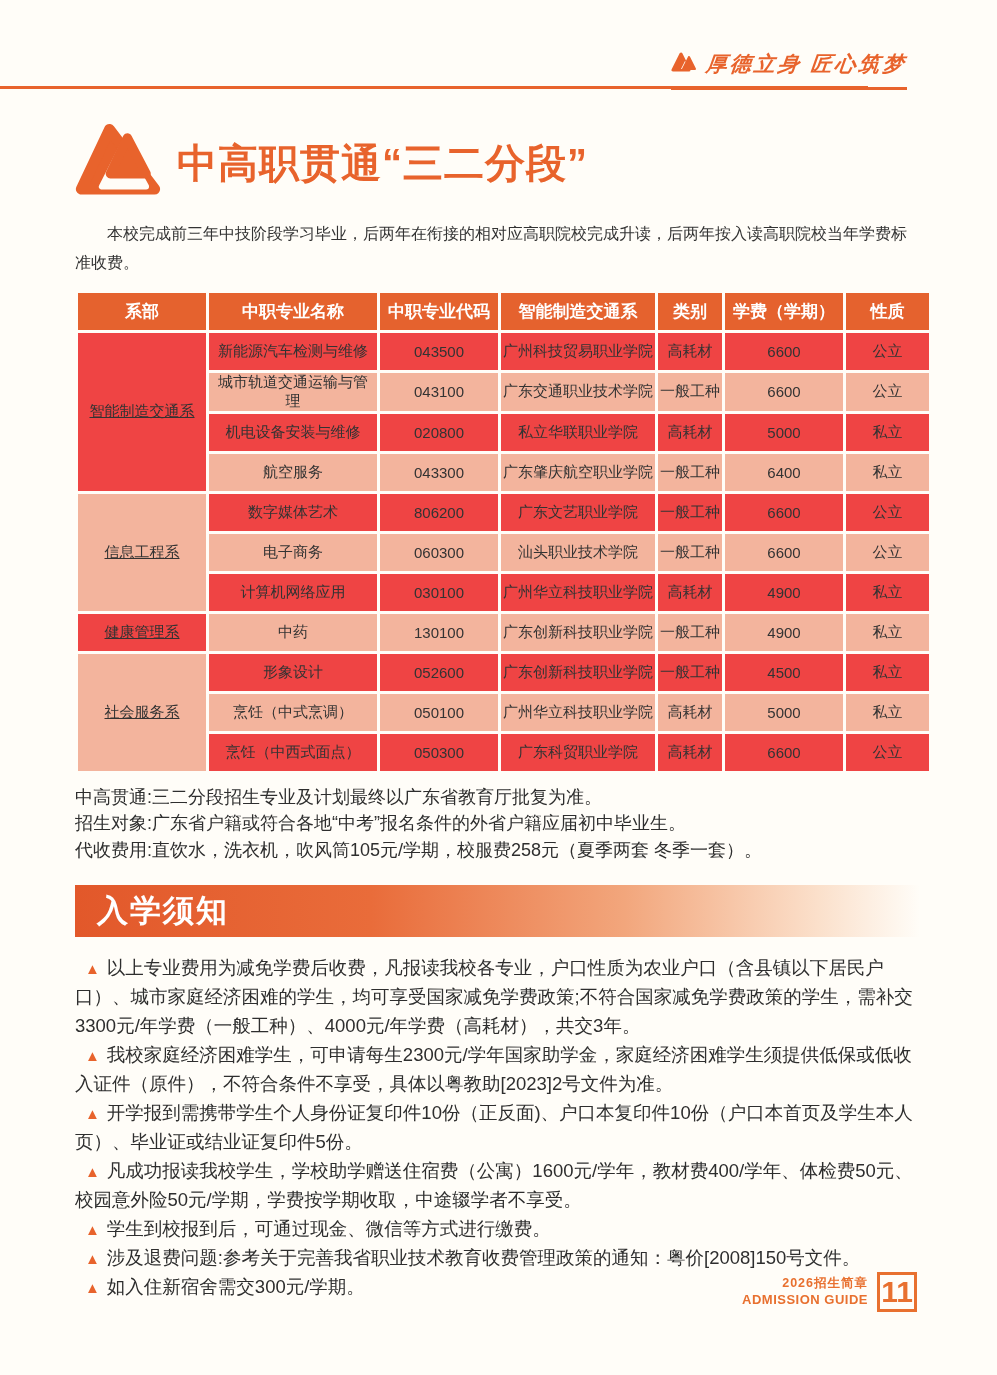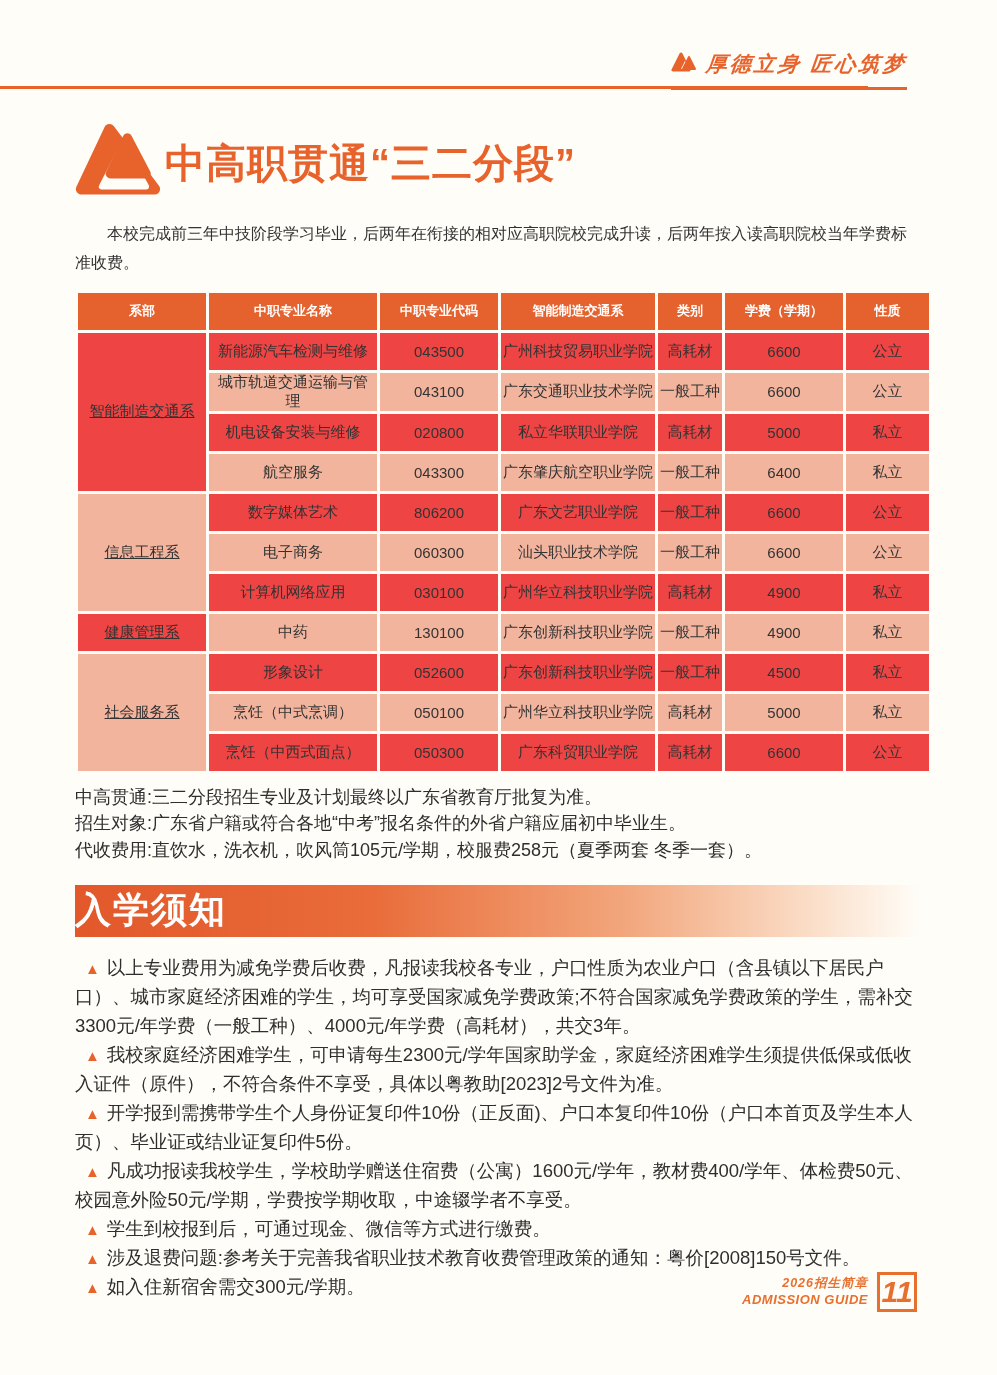--- a/index.html
+++ b/index.html
@@ -18,60 +18,60 @@
   }
   .slogan-text {
     color:#e8632c; font-size:21px; font-weight:bold; font-style:italic;
     letter-spacing:3px; transform:skewX(-6deg);
   }
   .top-rule { position:absolute; top:86px; left:0; width:868px; height:3px; background:#e8632c; }
 
   .content { position:absolute; left:75px; top:120px; width:845px; }
 
   
-  .title-row { display:flex; align-items:center; gap:4px; height:86px; }
+  .title-row { display:flex; align-items:center; gap:16px; height:86px; }
   .section1-title { color:#e8632c; font-size:40px; font-weight:900; letter-spacing:1px; }
 
   .intro { margin-top:14px; font-size:16px; line-height:1.8; text-indent:2em; color:#333; }
 
   
   table.programs { margin-top:12px; width:845px; border-collapse:separate; border-spacing:3px; table-layout:fixed; }
   table.programs th {
-    background:#e5622e; color:#fff; font-size:13px; font-weight:bold;
+    background:#e5622e; color:#fff; font-size:17px; font-weight:bold;
     height:37px; text-align:center; vertical-align:middle; padding:0 2px;
   }
   table.programs td {
     height:37px; text-align:center; vertical-align:middle;
     font-size:15px; color:#333; padding:0 2px;
   }
   td.light, tr.light td.data { background:#ef4444; }
   td.dark,  tr.dark  td.data { background:#f3b49d; }
   td.dept { font-size:15px;text-decoration:underline; }
 
   
   .notes { margin-top:10px; }
   .notes p { font-size:18px; line-height:1.47; color:#2e2e2e; }
 
   
   .banner {
     margin-top:22px; height:52px; width:845px;
     background:linear-gradient(90deg,#e2582a 0%,#e96c3a 35%,#f2a67c 65%,#fbe0cb 88%,rgba(255,253,248,0) 100%);
     display:flex; align-items:center;
   }
-  .banner-title { color:#ffffff; font-size:36px; font-weight:900; letter-spacing:2px; }
+  .banner-title { color:#ffffff; font-size:31px; font-weight:900; letter-spacing:2px; padding-left:22px; }
 
   
   .bullets { margin-top:16px; list-style:none; }
   .bullets li { font-size:18.5px; line-height:1.57; color:#2e2e2e; }
   .bullet-marker { color:#e8632c; font-size:15px; margin:0 7px 0 10px; }
 
   
   .footer {
     position:absolute; top:1272px; right:80px;
-    display:flex; align-items:center; gap:9px;font-style:italic;
+    display:flex; align-items:center; gap:9px;
   }
   .footer-lines { text-align:right; color:#e8702f; font-weight:bold; line-height:1.3; }
   .footer-line1 { font-size:12.5px; letter-spacing:1px; }
   .footer-line2 { font-size:13px; letter-spacing:0.5px; }
   .page-box {
     width:40px; height:40px; border:3px solid #e8702f;
     display:flex; align-items:center; justify-content:center;
     color:#e8702f; font-size:30px; font-weight:bold;
   }
 </style>

